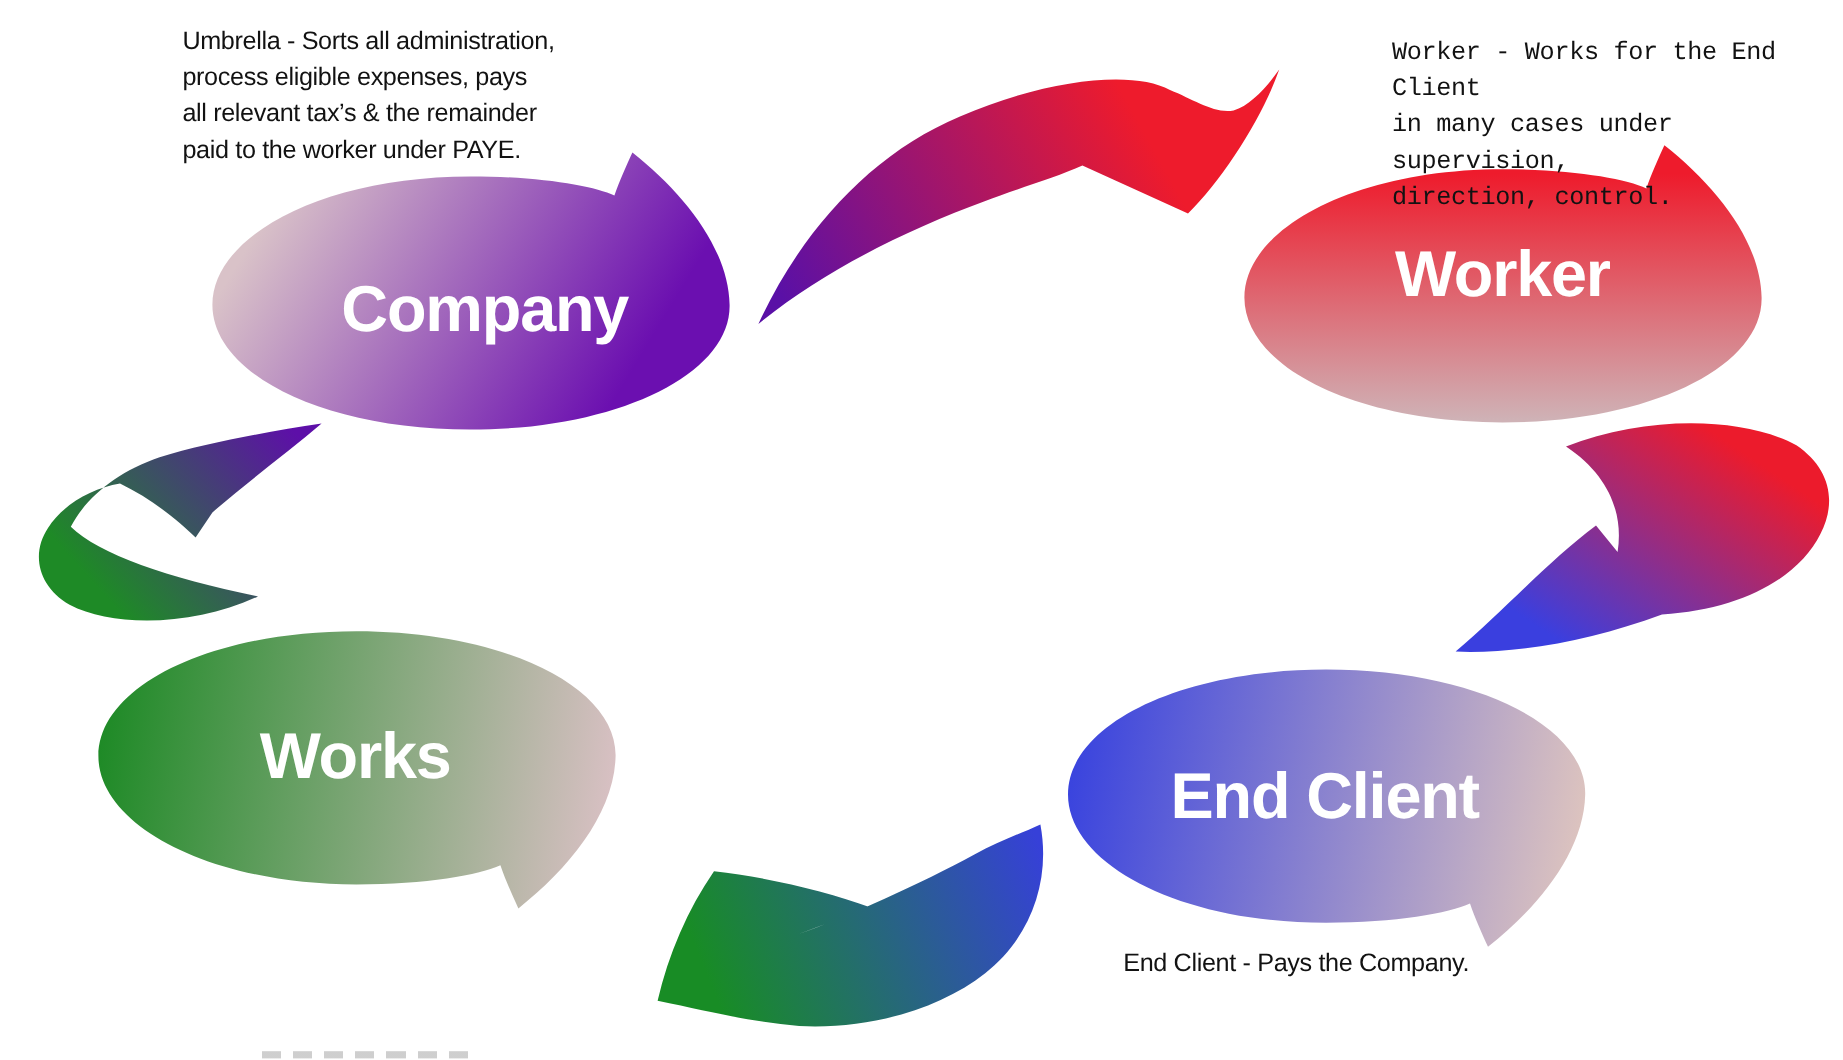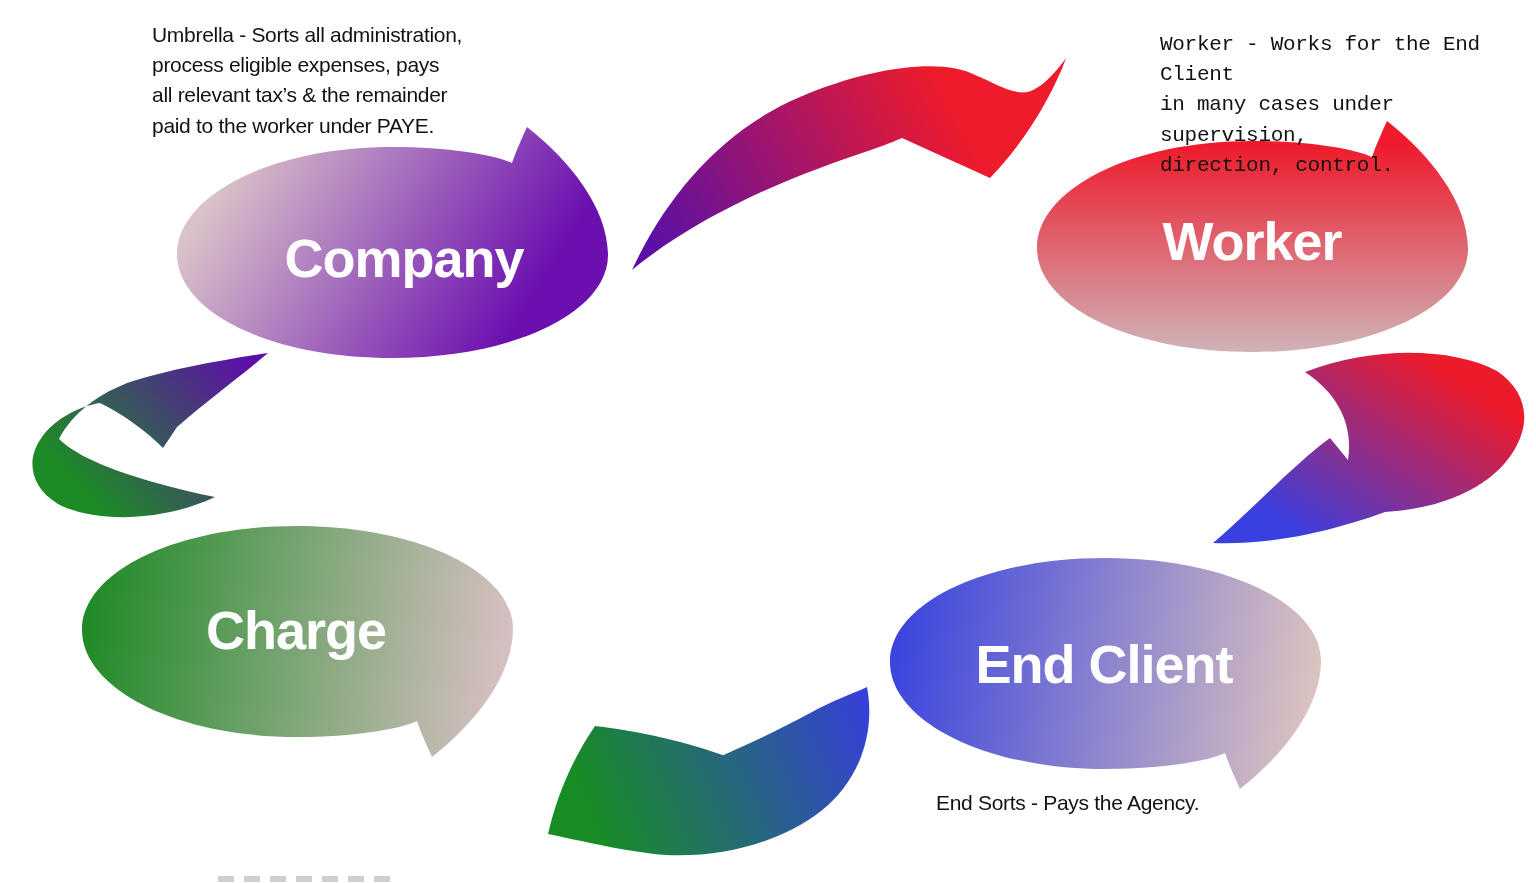--- a/index.html
+++ b/index.html
@@ -22,21 +22,21 @@
   }
   .desc{
     position:absolute;
     color:#121212;
     font-size:21px;
     line-height:1.44;
     letter-spacing:-0.3px;
     white-space:pre-line;
   }
   .umbrella-label{left:404px;top:258px;}
-  .worker-label{left:1252px;top:241px;}
+  .worker-label{left:1252px;top:229px;}
   .end-client-label{left:1104px;top:664px;text-align:right;}
   .agency-label{left:296px;top:630px;}
   .umbrella-desc{left:152px;top:20px;}
   .worker-desc{left:1160px;top:30px;font-family:Liberation Mono, monospace;}
   .agency-desc{left:27px;top:744px;}
   .end-client-desc{left:936px;top:788px;}
   .cropped-text-artifact{
     position:absolute;left:218px;top:876px;width:175px;height:6px;
     background:repeating-linear-gradient(90deg, rgba(40,40,40,0.45) 0 16px, transparent 16px 26px);
     opacity:.5;
@@ -152,25 +152,25 @@
          L 177 427
          C 208 400 240 377 268 353
          C 222 360 172 369 133 381
          C 98 393 72 414 59 439
          C 82 462 142 482 215 497 Z"></path>
   </svg>
 
   <div class="node-label umbrella-label">Company</div>
   <div class="node-label worker-label">Worker</div>
   <div class="node-label end-client-label">End Client</div>
-  <div class="node-label agency-label">Charge</div>
+  <div class="node-label agency-label">Works</div>
 
   <div class="desc umbrella-desc">Umbrella - Sorts all administration,
 process eligible expenses, pays
 all relevant tax’s &amp; the remainder
 paid to the worker under PAYE.</div>
   <div class="desc worker-desc">Worker - Works for the End Client
 in many cases under supervision,
 direction, control.</div>
-  <div class="desc end-client-desc">End Sorts - Pays the Agency.</div>
+  <div class="desc end-client-desc">End Client - Pays the Company.</div>
 
   <div class="cropped-text-artifact"></div>
 </div>
 
 </body></html>

